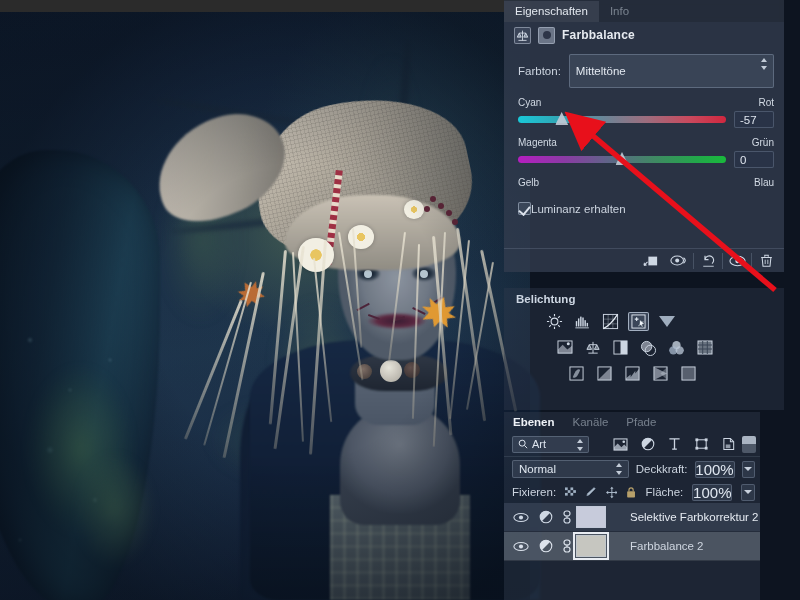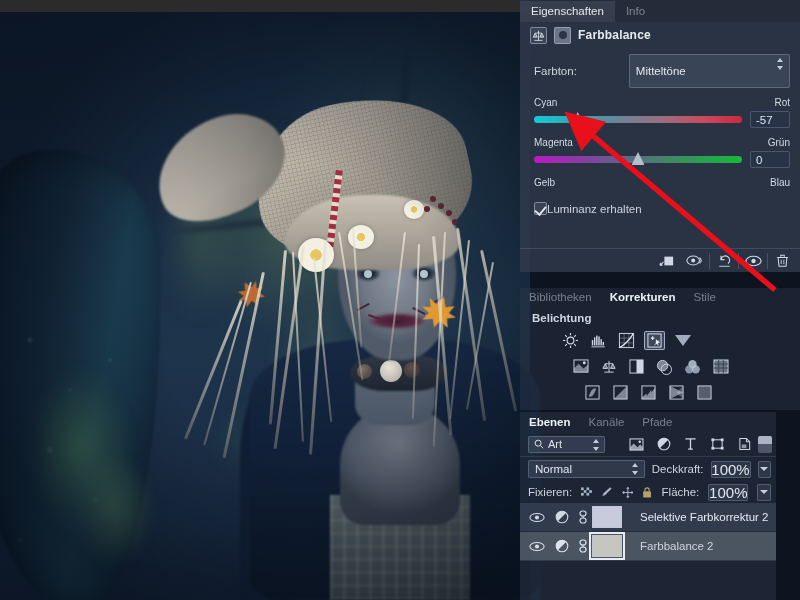--- a/index.html
+++ b/index.html
@@ -151,38 +151,38 @@
   .choker { position:absolute; left:350px; top:355px; width:98px; height:36px;
     background: linear-gradient(180deg,#2c333c,#1b2128); border-radius:50%/70%; filter:blur(0.9px); }
   .button { position:absolute; border-radius:50%; filter:blur(0.4px); }
 
   .vignette { position:absolute; left:0; top:12px; width:530px; height:588px;
     background: radial-gradient(ellipse 320px 330px at 300px 300px, rgba(0,0,0,0) 45%, rgba(4,10,18,0.55) 100%); }
   .blue-cast { position:absolute; left:0; top:12px; width:530px; height:588px;
     background: linear-gradient(180deg, rgba(30,60,120,0.16), rgba(20,40,90,0.22)); mix-blend-mode:screen; opacity:.55;}
 
   
-  #dock { position:absolute; right:0; top:0; width:280px; height:600px; }
+  #dock { position:absolute; right:16px; top:0; width:280px; height:600px; }
 
   .panel-tabbar { display:flex; align-items:flex-end; height:22px; background:rgba(40,48,60,0.55); backdrop-filter:blur(2px); }
   .ptab { padding:4px 11px 5px 11px; font-size:11.5px; color:rgba(190,200,212,0.55); white-space:nowrap; }
   .ptab.active { color:#e3e8ef; background:rgba(62,70,84,0.75); }
 
   .glasspanel { background:rgba(46,56,74,0.58); }
 
   
   #props { position:absolute; left:0; top:0; width:280px; height:272px; }
   #props .body { position:relative; height:250px; background:rgba(52,62,80,0.52); }
   .prop-head { display:flex; align-items:center; gap:7px; height:26px; padding:0 0 0 10px; }
   .mini-icon { width:17px; height:17px; border:1px solid rgba(185,195,210,0.55); border-radius:2px; display:flex; align-items:center; justify-content:center; background:rgba(80,92,112,0.45); }
   .prop-title { font-size:12px; color:#e6eaf0; font-weight:bold; letter-spacing:.2px; }
 
   .row-farbton { display:flex; align-items:center; gap:8px; padding:6px 10px 0 14px; }
   .lbl { font-size:11.5px; color:#ccd4df; }
-  .select { position:relative; flex:1; height:18px; background:rgba(70,82,102,0.55); border:1px solid rgba(140,155,175,0.45); border-radius:2px; display:flex; align-items:center; padding:16px 6px;margin-left:44px; }
+  .select { position:relative; flex:1; height:18px; background:rgba(70,82,102,0.55); border:1px solid rgba(140,155,175,0.45); border-radius:2px; display:flex; align-items:center; padding:16px 6px; }
   .select span { font-size:11.5px; color:#e2e8f0; }
   .spin { position:absolute; right:5px; top:3px; width:7px; height:12px; display:flex; flex-direction:column; justify-content:space-between; }
   .spin i { display:block; width:0; height:0; border-left:3.5px solid transparent; border-right:3.5px solid transparent; }
   .spin i.up { border-bottom:4px solid #c3ccd8; }
   .spin i.dn { border-top:4px solid #c3ccd8; }
 
   .slider-block { padding:9px 10px 0 14px; }
   .slider-labels { display:flex; justify-content:space-between; font-size:10px; color:#d2dae4; margin-bottom:3px; }
   .slider-row { display:flex; align-items:center; gap:8px; }
   .track { position:relative; flex:1; height:7px; border-radius:4px; }
@@ -237,21 +237,21 @@
   .layer { display:flex; align-items:center; height:29px; padding-left:4px; border-bottom:1px solid rgba(25,32,44,0.5); }
   .layer.group { background:rgba(56,67,86,0.52); }
   .layer.sel   { background:rgba(104,113,126,0.62); }
   .layer.alt   { background:rgba(62,73,92,0.62); }
   .eye-cell { width:26px; display:flex; align-items:center; justify-content:center; }
   .chk-empty { width:13px; height:13px; border:1px solid rgba(160,175,195,0.5); background:rgba(55,66,84,0.4); }
   .fx-cell { width:24px; display:flex; align-items:center; justify-content:center; }
   .link-cell { width:18px; display:flex; align-items:center; justify-content:center; }
   .thumb { width:30px; height:22px; border:1px solid rgba(190,200,214,0.55); }
   .thumb.sel { outline:2px solid #e9edf3; outline-offset:1px; }
-  .lname { font-size:11.5px; color:#e6ebf2; padding-left:18px; }
+  .lname { font-size:11.5px; color:#e6ebf2; padding-left:24px; }
   .lname.dim { color:#cfd6e0; }
   .arrow-right { width:0; height:0; border-left:7px solid #cdd6e2; border-top:5px solid transparent; border-bottom:5px solid transparent; }
   .folder { width:17px; height:13px; background:#a9b6c4; border-radius:1px 2px 2px 2px; position:relative; }
   .folder:before { content:""; position:absolute; left:0; top:-3px; width:8px; height:3px; background:#a9b6c4; border-radius:1px 1px 0 0; }
 
   
   #annot { position:absolute; left:0; top:0; width:800px; height:600px; pointer-events:none; }
 </style>
 </head>
 <body>
@@ -454,25 +454,20 @@
                 <path d="M1 4h12M5 3V1.5h4V3" stroke="#cfd8e4" stroke-width="1.2" fill="none"></path>
                 <path d="M5.5 6.5v5M8.5 6.5v5" stroke="#cfd8e4" stroke-width="1"></path>
               </svg>
           </div>
           <div style="width:4px"></div>
         </div>
       </div>
     </div>
 
     <div id="adjust">
-      <div class="tabs">
-        <div class="ptab">Bibliotheken</div>
-        <div class="ptab active">Korrekturen</div>
-        <div class="ptab">Stile</div>
-      </div>
 
       <div class="adj-title">Belichtung</div>
 
       <div class="adj-grid">
         <div class="aicon">
           <svg width="17" height="17" viewBox="0 0 18 18">
               <circle cx="9" cy="9" r="3.6" fill="none" stroke="#d4dce8" stroke-width="1.2"></circle>
               <g stroke="#d4dce8" stroke-width="1.2">
                 <path d="M9 1v2.4M9 14.6V17M1 9h2.4M14.6 9H17M3.4 3.4l1.7 1.7M12.9 12.9l1.7 1.7M14.6 3.4l-1.7 1.7M5.1 12.9l-1.7 1.7"></path>
               </g>

